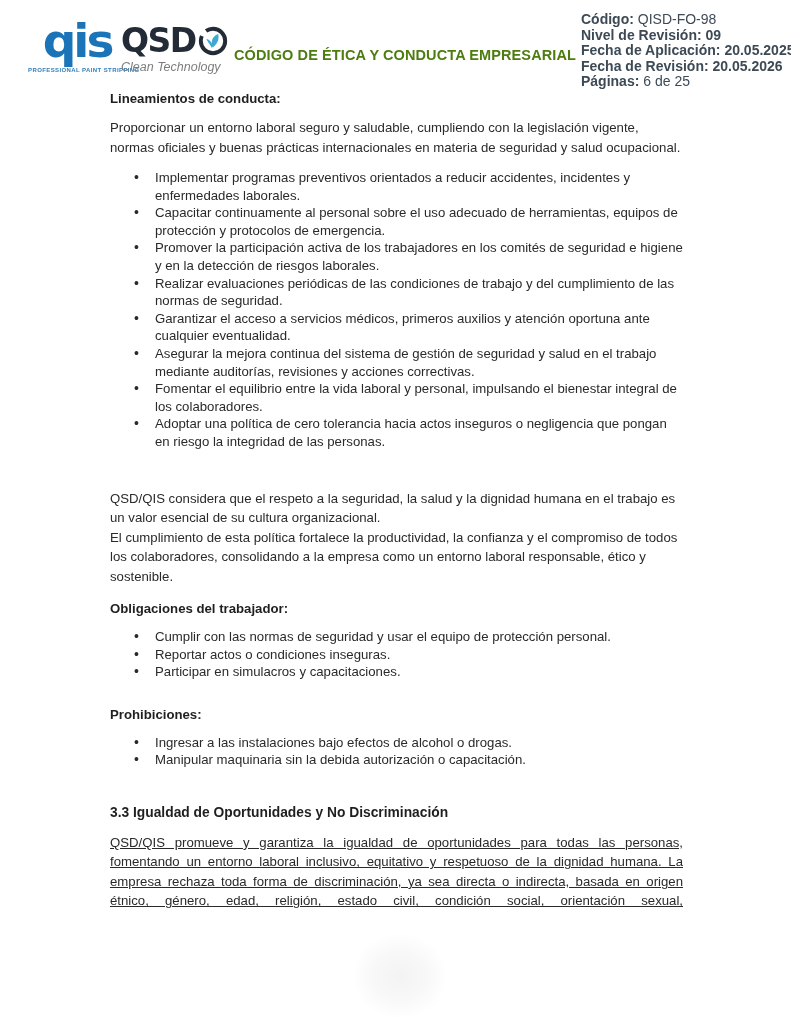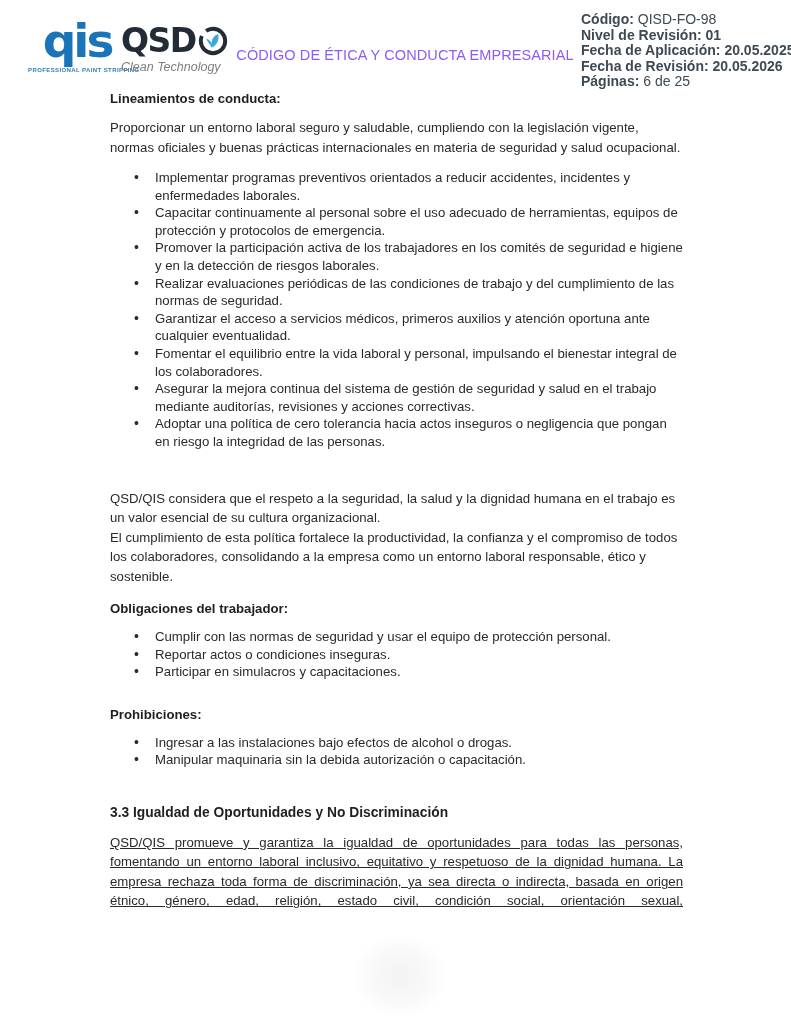--- a/index.html
+++ b/index.html
@@ -40,21 +40,21 @@
   }
   .qsd-icon { width: 30px; height: 30px; display: inline-block; }
   .qsd-tagline {
     font-size: 12.5px; font-style: italic; color: #7d7d7d;
     margin-top: 2px; white-space: nowrap;
   }
 
   .doc-title {
     position: absolute; left: 225px; top: 47px; width: 360px;
     text-align: center;
-    font-size: 14.5px; font-weight: 400; color: #8b5cf6;
+    font-size: 14.5px; font-weight: 700; color: #4d7c0f;
     letter-spacing: 0.1px;
   }
 
   .meta-block {
     position: absolute; left: 581px; top: 12px; width: 205px;
     font-size: 14px; line-height: 15.6px; color: #3d4a55;
   }
   .meta-row { white-space: nowrap; }
   .meta-label { font-weight: 700; }
   .meta-value { font-weight: 400; }
@@ -126,21 +126,21 @@
   <div class="doc-title">CÓDIGO DE ÉTICA Y CONDUCTA EMPRESARIAL</div>
 
   <div class="meta-block">
 
   <div class="meta-row">
       <span class="meta-label">Código:</span>
       <span> </span><span class="meta-value">QISD-FO-98</span>
     </div>
       <div class="meta-row">
       <span class="meta-label">Nivel de Revisión:</span>
-      <span> </span><span class="meta-value bold">01</span>
+      <span> </span><span class="meta-value bold">09</span>
     </div>
       <div class="meta-row">
       <span class="meta-label">Fecha de Aplicación:</span>
       <span> </span><span class="meta-value bold">20.05.2025</span>
     </div>
       <div class="meta-row">
       <span class="meta-label">Fecha de Revisión:</span>
       <span> </span><span class="meta-value bold">20.05.2026</span>
     </div>
       <div class="meta-row">
@@ -155,22 +155,22 @@
 
     <p class="para p-intro">Proporcionar un entorno laboral seguro y saludable, cumpliendo con la legislación vigente, normas oficiales y buenas prácticas internacionales en materia de seguridad y salud ocupacional.</p>
 
     <ul class="bullets ul-main">
 
     <li>Implementar programas preventivos orientados a reducir accidentes, incidentes y enfermedades laborales.</li>
         <li>Capacitar continuamente al personal sobre el uso adecuado de herramientas, equipos de protección y protocolos de emergencia.</li>
         <li>Promover la participación activa de los trabajadores en los comités de seguridad e higiene y en la detección de riesgos laborales.</li>
         <li>Realizar evaluaciones periódicas de las condiciones de trabajo y del cumplimiento de las normas de seguridad.</li>
         <li>Garantizar el acceso a servicios médicos, primeros auxilios y atención oportuna ante cualquier eventualidad.</li>
+        <li>Asegurar la mejora continua del sistema de gestión de seguridad y salud en el trabajo mediante auditorías, revisiones y acciones correctivas.</li>
         <li>Fomentar el equilibrio entre la vida laboral y personal, impulsando el bienestar integral de los colaboradores.</li>
-        <li>Asegurar la mejora continua del sistema de gestión de seguridad y salud en el trabajo mediante auditorías, revisiones y acciones correctivas.</li>
         <li>Adoptar una política de cero tolerancia hacia actos inseguros o negligencia que pongan en riesgo la integridad de las personas.</li>
       </ul>
 
     <div class="block-consider">
       <p class="para">QSD/QIS considera que el respeto a la seguridad, la salud y la dignidad humana en el trabajo es un valor esencial de su cultura organizacional.</p>
       <p class="para">El cumplimiento de esta política fortalece la productividad, la confianza y el compromiso de todos los colaboradores, consolidando a la empresa como un entorno laboral responsable, ético y sostenible.</p>
     </div>
 
     <div class="sec-heading h-obligaciones">Obligaciones del trabajador:</div>
 

